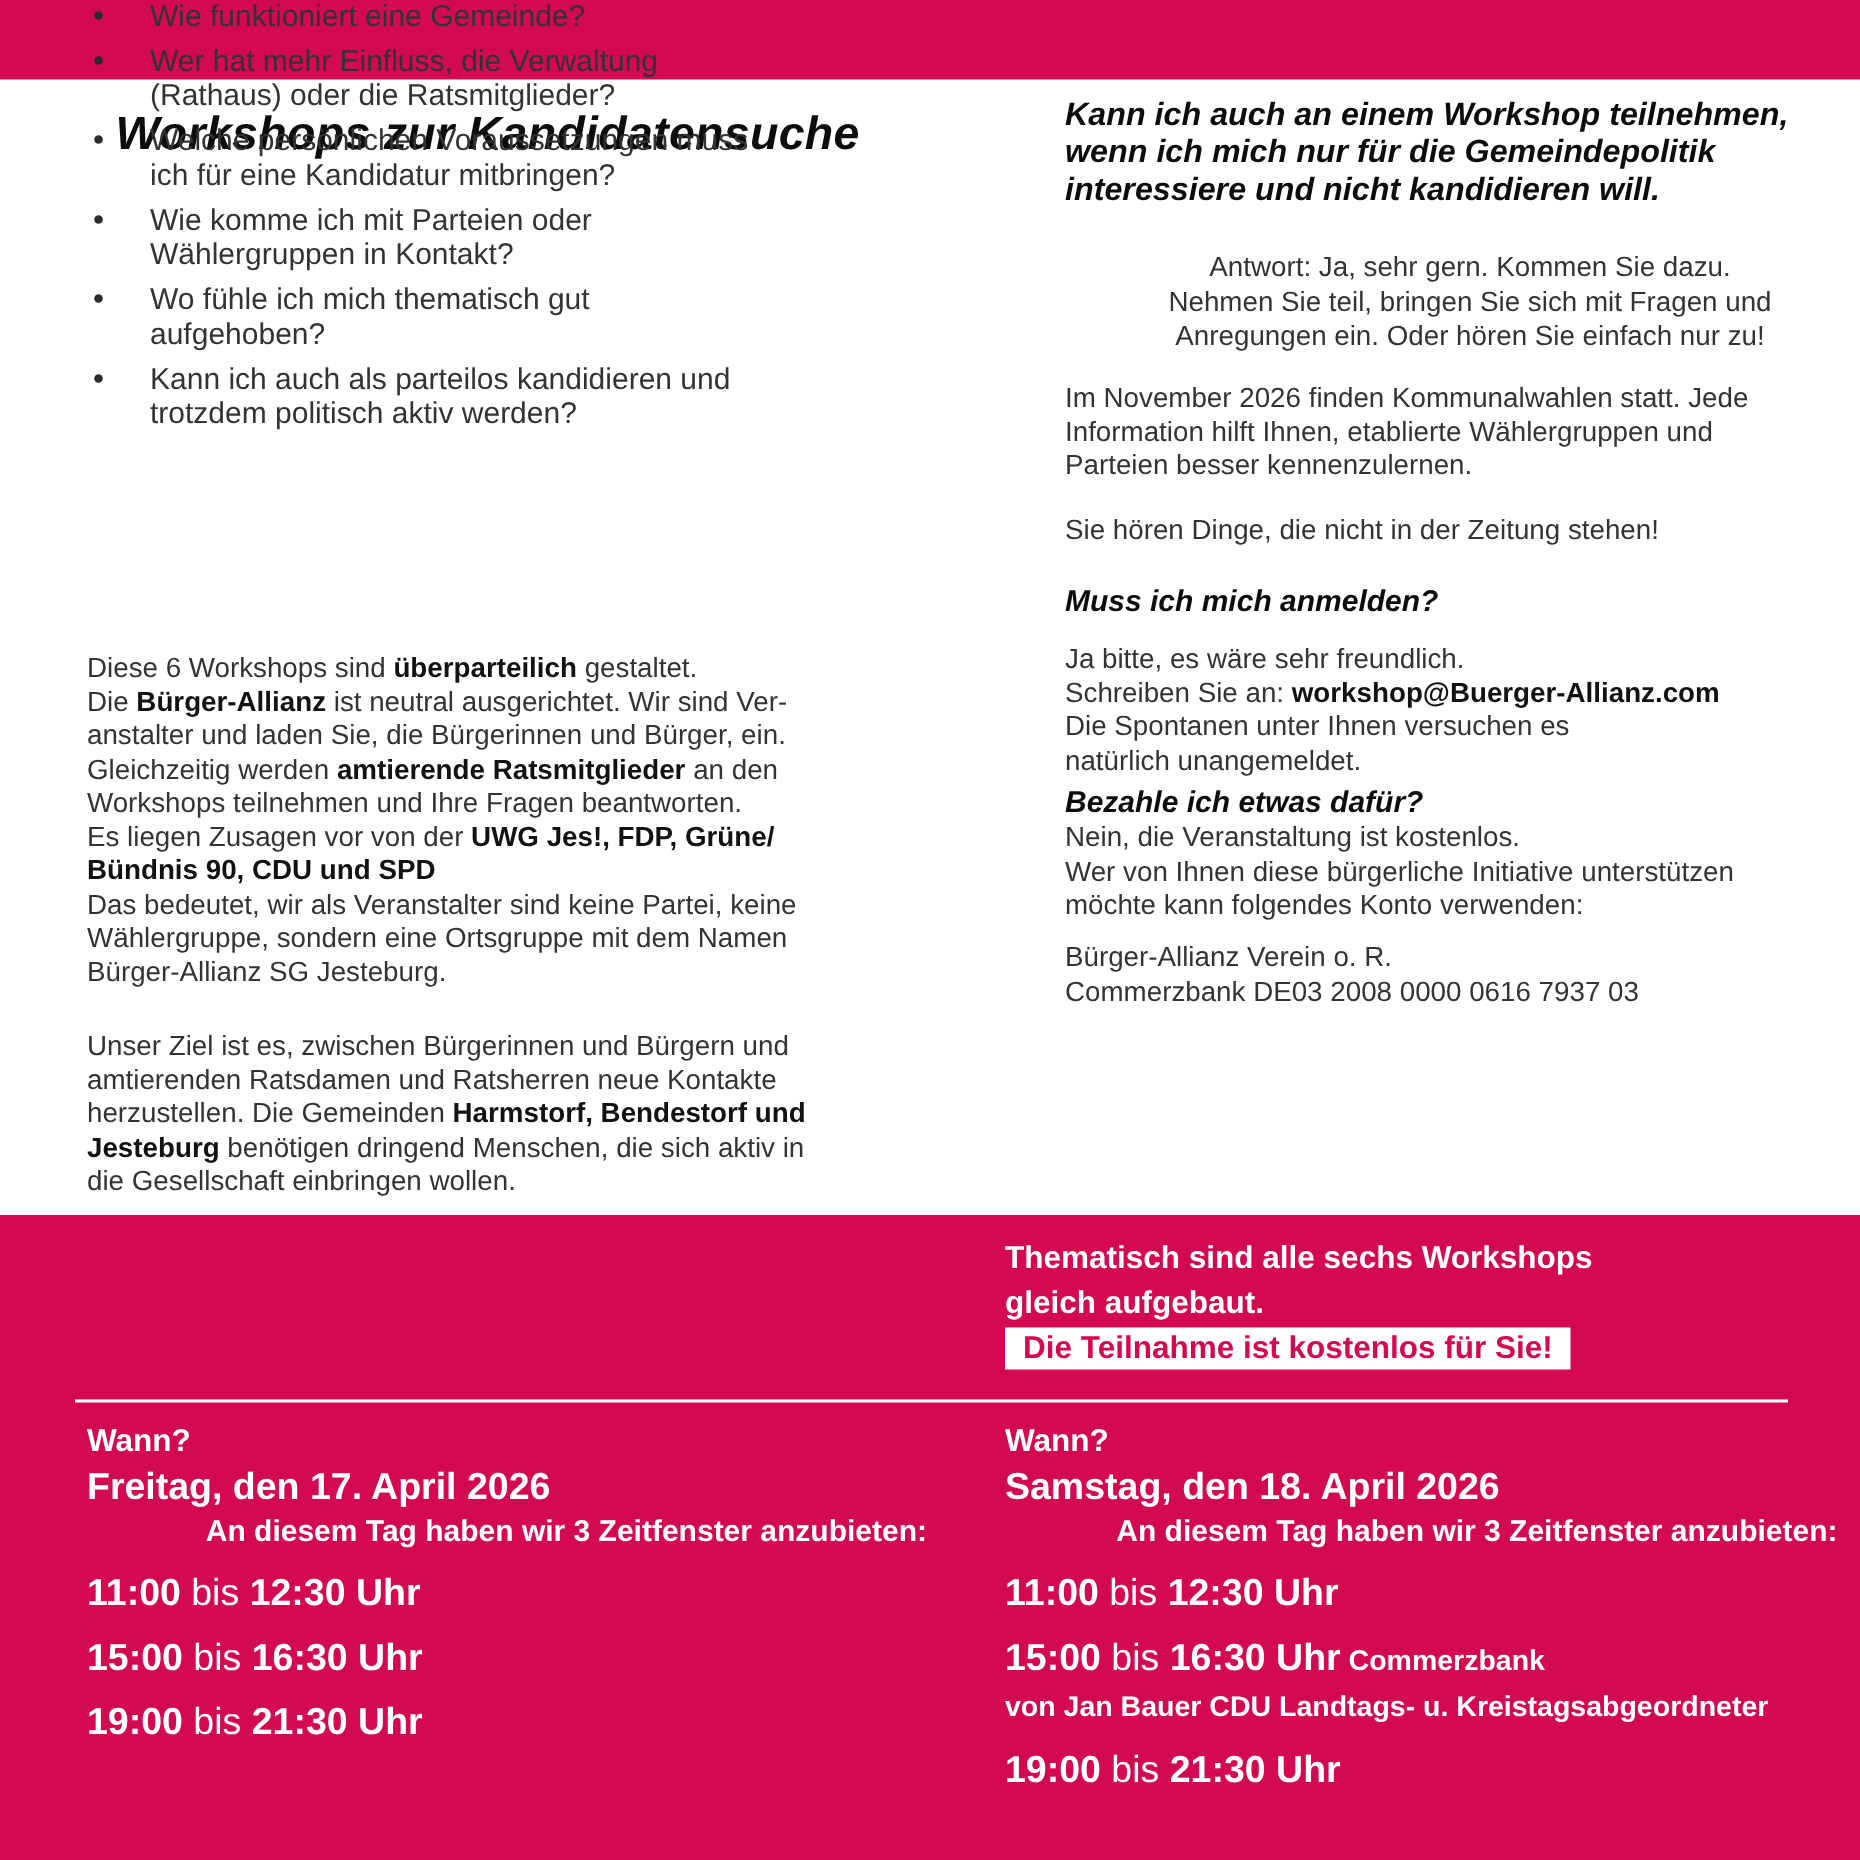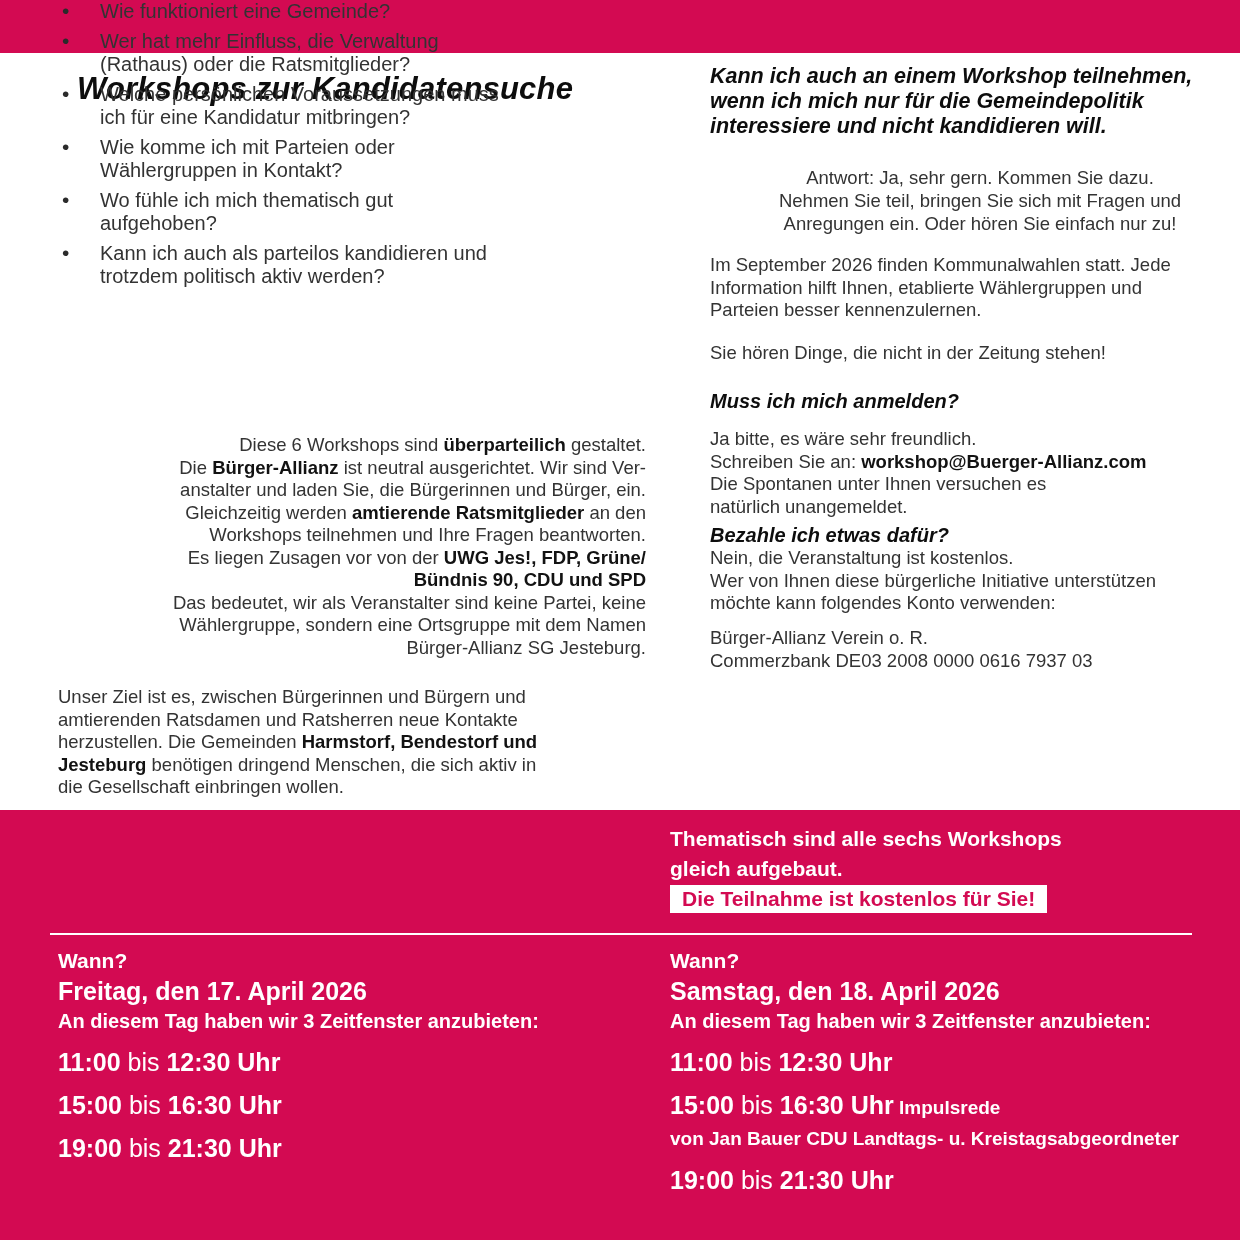--- a/index.html
+++ b/index.html
@@ -29,21 +29,21 @@
   .q-list { top:124px; list-style:none; width:588px; }
   .q-list li {
     position:relative; padding-left:42px; margin-bottom:6px;
     font-size:20px; line-height:23.5px; white-space:pre-line; color:#333333;
   }
   .q-list li::before {
     content:"\2022"; position:absolute; left:4px; top:-1px;
     font-size:21px; color:#2b2b2b;
   }
   .body-text { font-size:18.5px; line-height:22.5px; color:#333333; }
-  .intro-para { top:434px; width:588px;text-align:right; }
+  .intro-para { top:434px; width:588px; }
   .goal-para  { top:686px; width:588px; }
 
   .faq-heading {
     top:64px; width:522px; font-size:21.5px; line-height:25px;
     font-weight:700; font-style:italic; color:#0d0d0d;
   }
   .answer-para { top:166px; left:30px !important; width:480px; line-height:23px;text-align:center; }
   .sep-para    { top:254px; width:522px; }
   .zeitung     { top:342px; width:522px; }
   .sub-q {
@@ -67,21 +67,21 @@
   .band-label { font-size:21px; line-height:26px; font-weight:700; }
   .band-big   { font-size:25px; line-height:31px; font-weight:700; margin-top:2px; }
   .thematisch { left:670px; top:14px; font-size:21px; line-height:30px; font-weight:700; white-space:pre-line; }
   .free-badge {
     left:670px; top:75px; background:#ffffff; color:var(--accent);
     font-size:21px; line-height:26px; font-weight:700; padding:1px 12px 1px 12px;
   }
   .divider { left:50px; top:123px; width:1142px; height:2px; background:#ffffff; }
   .wann-left  { left:58px;  top:138px; width:560px; }
   .wann-right { left:670px; top:138px; width:555px; }
-  .slots-intro { font-size:20px; line-height:26px; font-weight:700; margin-top:1px; }
+  .slots-intro { font-size:20px; line-height:26px; font-weight:700; margin-top:1px;text-align:right; }
   .slot { font-size:25px; line-height:30px; margin-top:13px; white-space:pre-line; }
   .slot span { font-weight:400; }
   .slot span.b { font-weight:700; }
   .slot span.s { font-size:19px; line-height:26px; }
 </style>
 </head>
 <body>
 
 <div class="topbar"></div>
 
@@ -117,21 +117,21 @@
 die Gesellschaft einbringen wollen.</span></div>
 </div>
 
 <div class="col-right">
   <div class="faq-heading pre">Kann ich auch an einem Workshop teilnehmen,
 wenn ich mich nur für die Gemeindepolitik
 interessiere und nicht kandidieren will.</div>
   <div class="answer-para body-text pre">Antwort: Ja, sehr gern. Kommen Sie dazu.
 Nehmen Sie teil, bringen Sie sich mit Fragen und
 Anregungen ein. Oder hören Sie einfach nur zu!</div>
-  <div class="sep-para body-text pre">Im September 2026 finden Kommunalwahlen statt. Jede
+  <div class="sep-para body-text pre">Im November 2026 finden Kommunalwahlen statt. Jede
 Information hilft Ihnen, etablierte Wählergruppen und
 Parteien besser kennenzulernen.</div>
   <div class="zeitung body-text pre">Sie hören Dinge, die nicht in der Zeitung stehen!</div>
   <div class="anmelden-h sub-q">Muss ich mich anmelden?</div>
   <div class="anmelden-b body-text pre"><span>Ja bitte, es wäre sehr freundlich.
 Schreiben Sie an: </span><span class="b">workshop@Buerger-Allianz.com</span><span>
 Die Spontanen unter Ihnen versuchen es
 natürlich unangemeldet.</span></div>
   <div class="bezahlen-h sub-q">Bezahle ich etwas dafür?</div>
   <div class="bezahlen-b body-text pre">Nein, die Veranstaltung ist kostenlos.
@@ -154,17 +154,17 @@
     <div class="slot"><span class="b">11:00</span><span> bis </span><span class="b">12:30 Uhr</span></div>
     <div class="slot"><span class="b">15:00</span><span> bis </span><span class="b">16:30 Uhr</span></div>
     <div class="slot"><span class="b">19:00</span><span> bis </span><span class="b">21:30 Uhr</span></div>
   </div>
 
   <div class="wann-right">
     <div class="band-label">Wann?</div>
     <div class="band-big">Samstag, den 18. April 2026</div>
     <div class="slots-intro">An diesem Tag haben wir 3 Zeitfenster anzubieten:</div>
     <div class="slot"><span class="b">11:00</span><span> bis </span><span class="b">12:30 Uhr</span></div>
-    <div class="slot"><span class="b">15:00</span><span> bis </span><span class="b">16:30 Uhr</span><span class="b s"> Impulsrede</span><span class="b s">
+    <div class="slot"><span class="b">15:00</span><span> bis </span><span class="b">16:30 Uhr</span><span class="b s"> Commerzbank</span><span class="b s">
 von Jan Bauer CDU Landtags- u. Kreistagsabgeordneter</span></div>
     <div class="slot"><span class="b">19:00</span><span> bis </span><span class="b">21:30 Uhr</span></div>
   </div>
 </div>
 
 </body></html>

